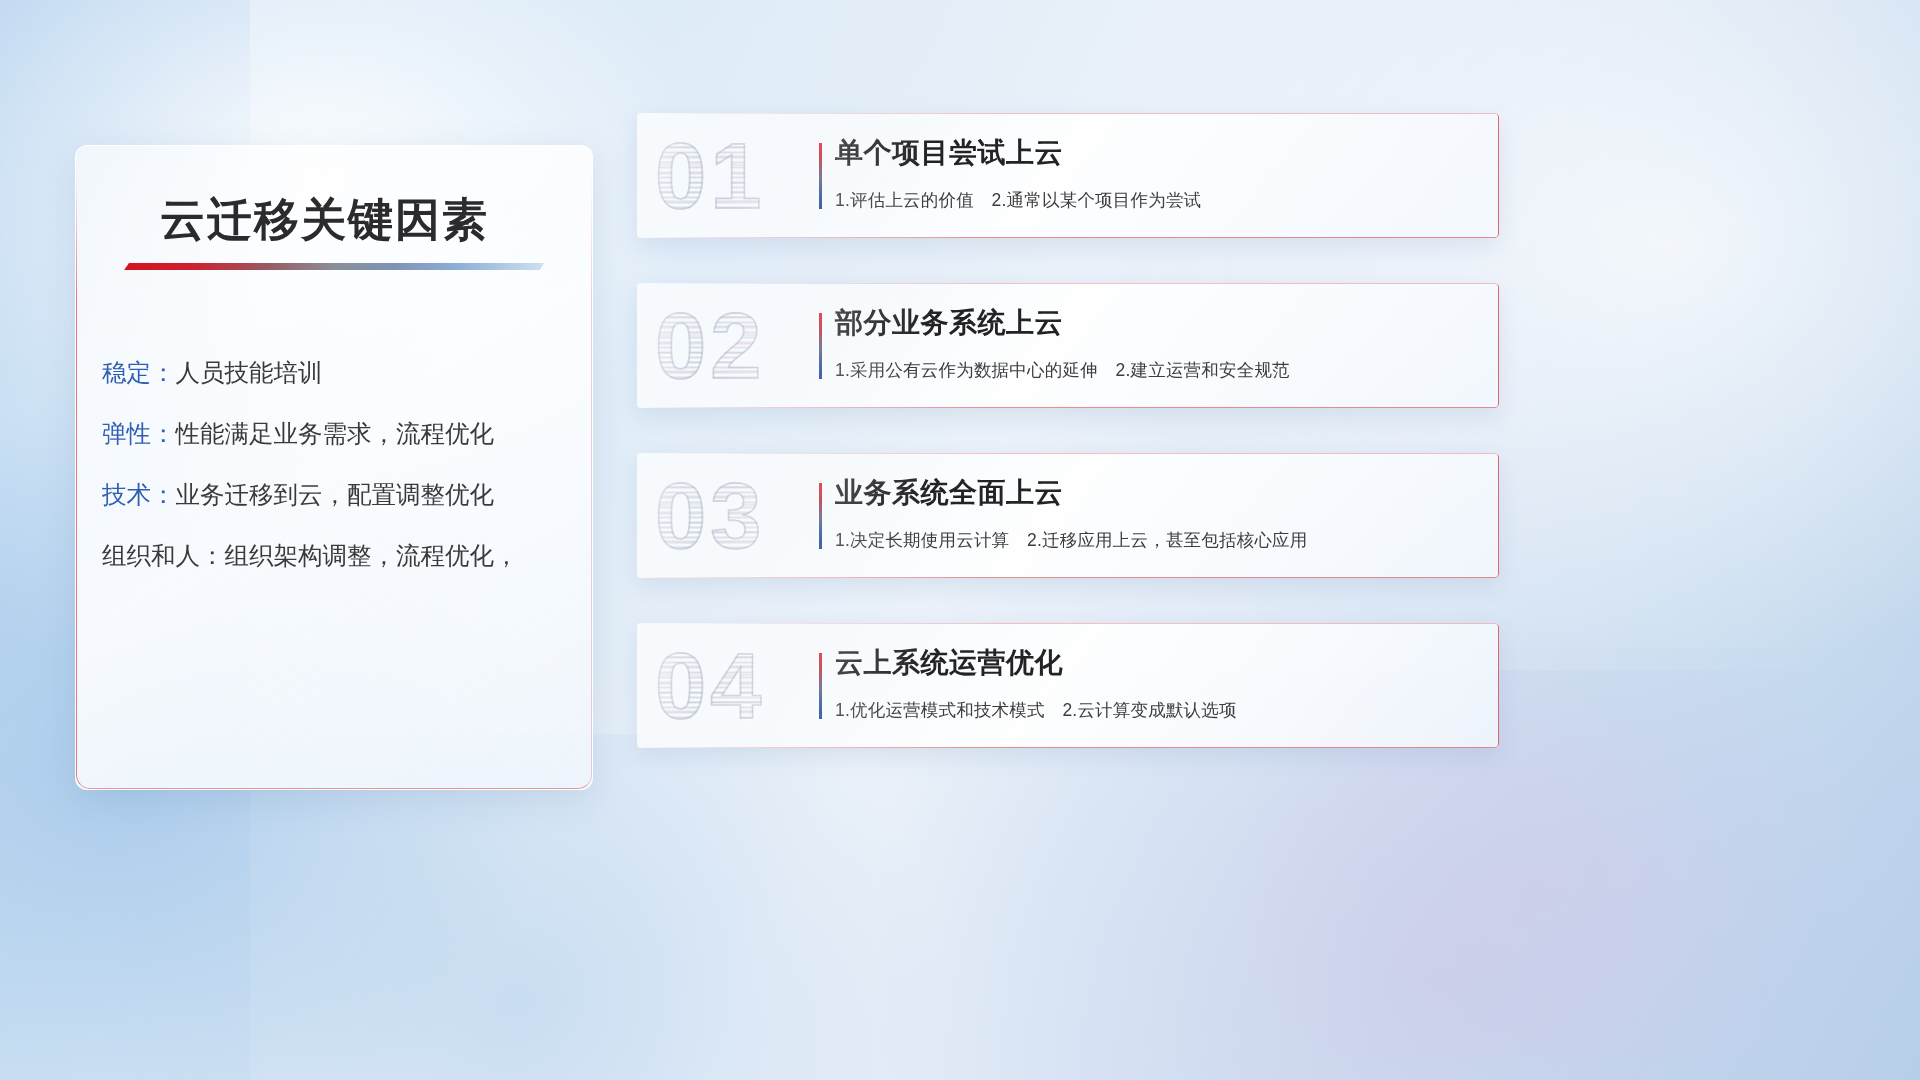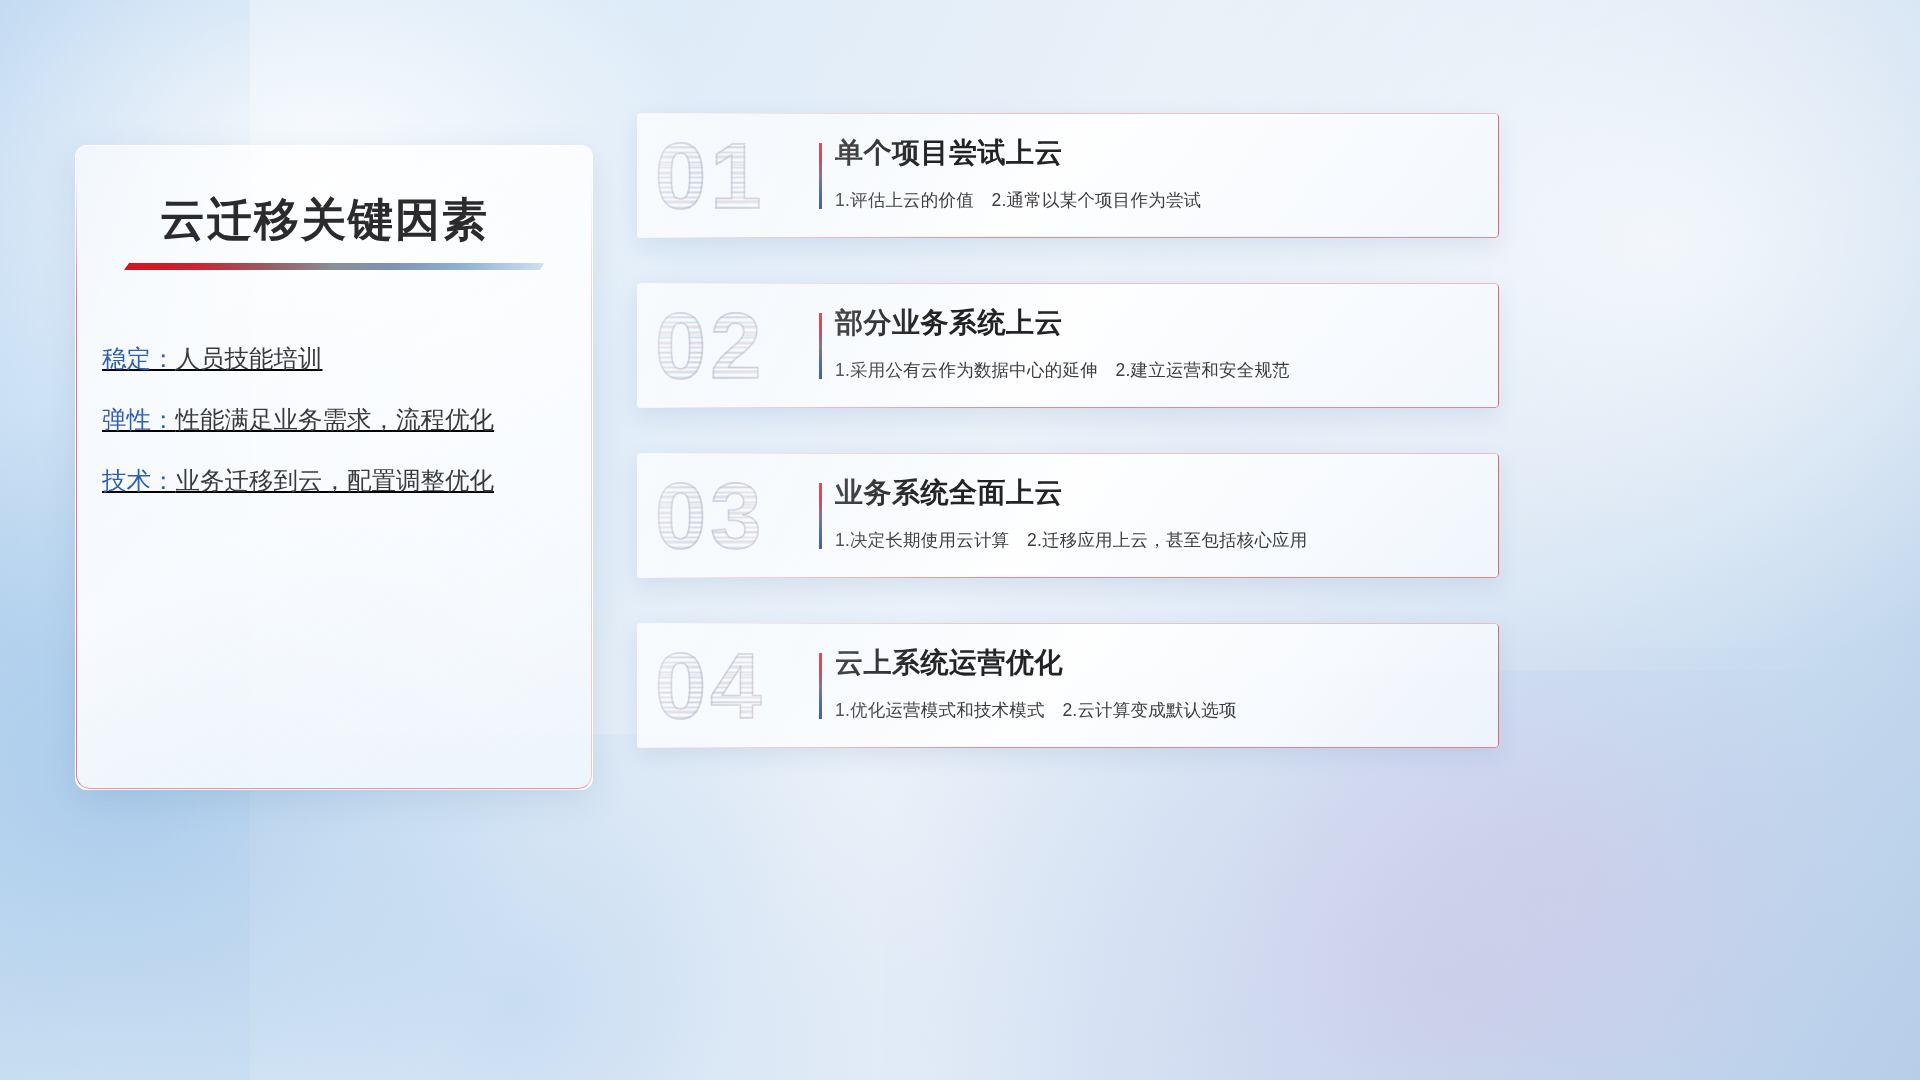--- a/index.html
+++ b/index.html
@@ -99,22 +99,22 @@
     clip-path: polygon(1.2% 0, 100% 0, 99% 100%, 0 100%);
     border-radius: 1px;
   }
 
   #factor-list {
     position: absolute; left: 26px; top: 196px;
     width: 470px;
   }
   .factor-row {
     height: 61px;
-    display: flex; align-items: flex-start;
-    font-size: 24.5px; white-space: nowrap; text-decoration: underline;
+    display: flex; align-items: center;
+    font-size: 24.5px; white-space: nowrap;
   }
   .factor-row.cont { margin-top: -4px; }
   .factor-label { font-weight: 400; }
   .factor-label.blue { color: #2f5fb3; }
   .factor-label.dark { color: #3a3a3c; }
   .factor-text { color: #3a3a3c; }
 
   
   #cards { position: absolute; left: 637px; top: 113px; width: 862px; }
   .card {
@@ -229,20 +229,24 @@
           <span class="factor-text">人员技能培训</span>
         </li>
         <li class="factor-row">
           <span class="factor-label blue">弹性：</span>
           <span class="factor-text">性能满足业务需求，流程优化</span>
         </li>
         <li class="factor-row">
           <span class="factor-label blue">技术：</span>
           <span class="factor-text">业务迁移到云，配置调整优化</span>
         </li>
+        <li class="factor-row">
+          <span class="factor-label dark">组织和人：</span>
+          <span class="factor-text">组织架构调整，流程优化，</span>
+        </li>
       </ul>
   </section>
 
   <section id="cards">
       <article class="card">
         <div class="card-number-tint">01</div>
         <div class="card-number">01</div>
         <div class="card-bar"></div>
         <div class="card-body">
           <h2 class="card-title">单个项目尝试上云</h2>

